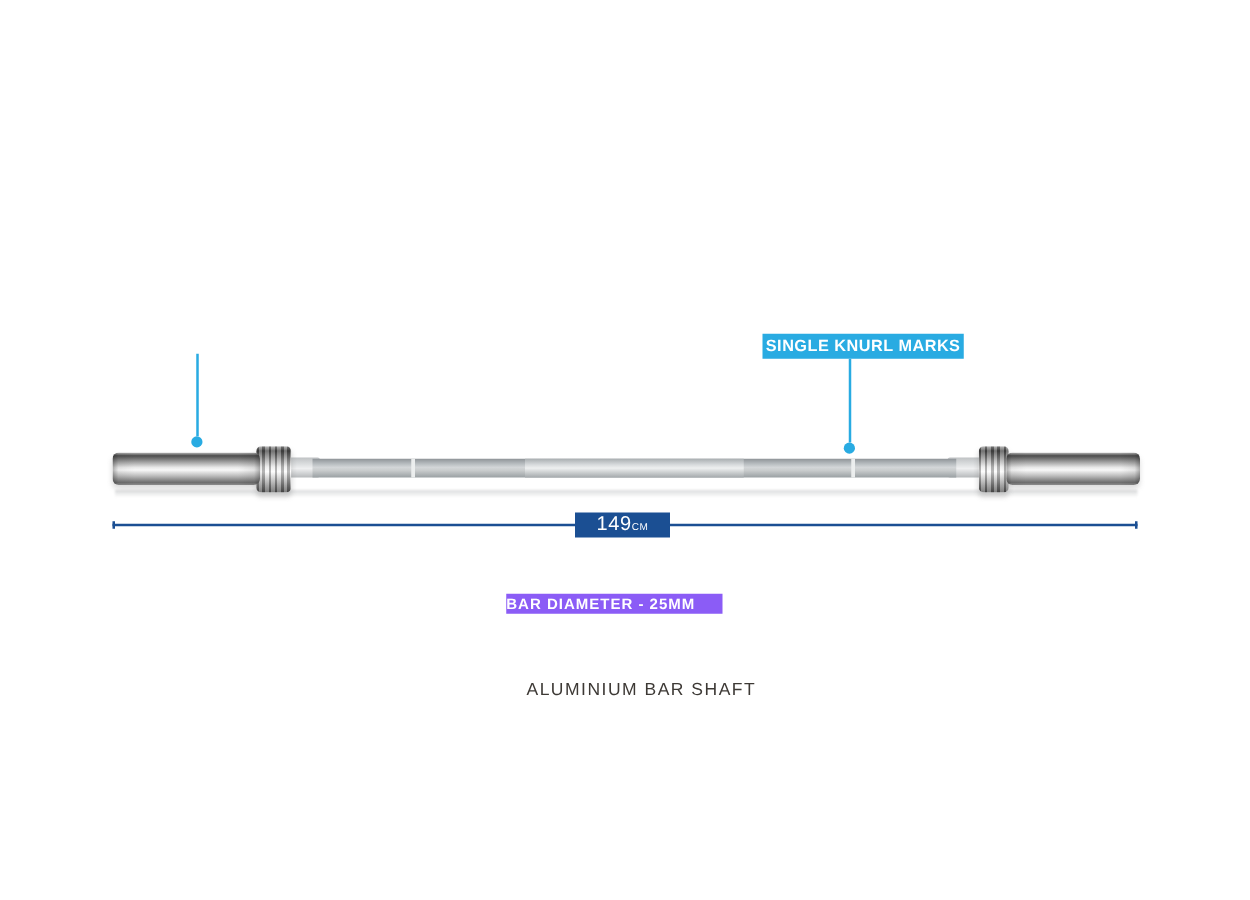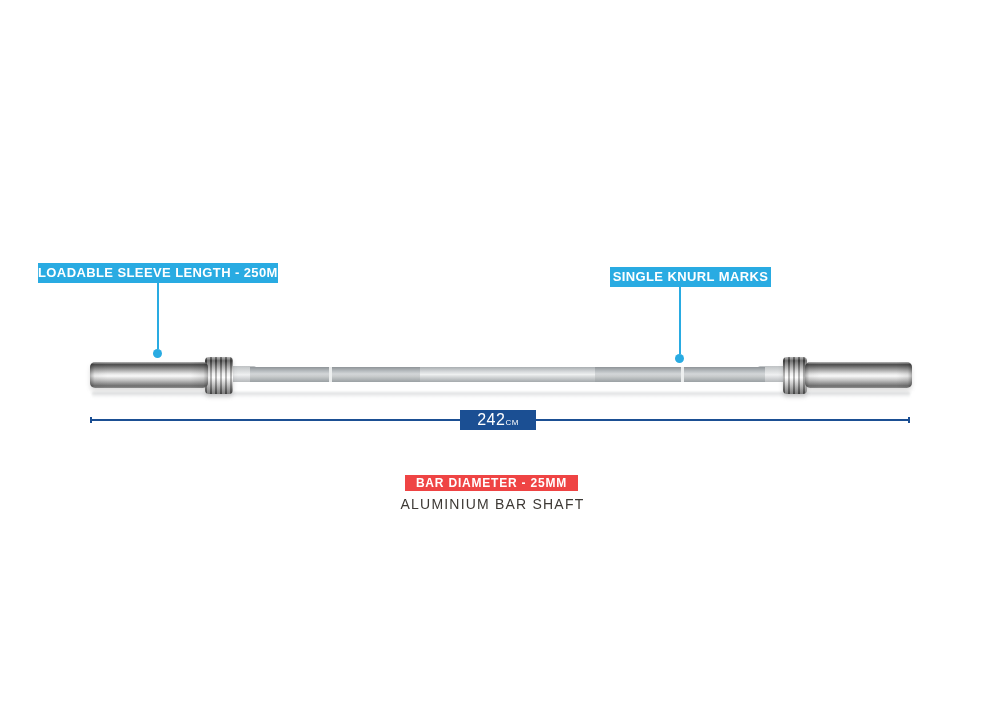--- a/index.html
+++ b/index.html
@@ -97,44 +97,44 @@
     height: 20px;
     line-height: 20px;
     text-align: center;
     white-space: nowrap;
   }
   .measure-badge .val { font-size: 16px; letter-spacing: 0.5px; }
   .measure-badge .unit { font-size: 8px; letter-spacing: 0.5px; text-align: center; }
 
   
   .spec-badge {
-    background: #ef4444;
+    background: #8b5cf6;
     color: #ffffff;
-    text-align: center;
+    text-align: left;
     font-size: 12px;
     font-weight: bold;
     letter-spacing: 0.8px;
     height: 16px;
     line-height: 16px;
     white-space: nowrap;
   }
   .spec-text {
     color: #3D3935;
     font-size: 14px;
     letter-spacing: 1.2px;
-    text-align: center;
+    text-align: right;
     white-space: nowrap;
+    margin-top: 47px;
   }
 </style>
 </head>
 <body>
 
 <div id="canvas">
 
-  <div class="abs callout-box" style="left:38px; top:263px; width:240px;">LOADABLE SLEEVE LENGTH - 250MM</div>
   <div class="abs leader-line" style="left:157px; top:283px; height:66px;"></div>
   <div class="abs leader-dot" style="left:153px; top:349px;"></div>
 
   <div class="abs callout-box" style="left:610px; top:267px; width:161px;">SINGLE KNURL MARKS</div>
   <div class="abs leader-line" style="left:679px; top:287px; height:67px;"></div>
   <div class="abs leader-dot" style="left:675px; top:354px;"></div>
 
   <div class="abs" style="left:0; top:0; width:1000px; height:0;">
     <div class="abs reflection" style="left:92px; top:392px; width:818px;"></div>
 
@@ -150,19 +150,19 @@
     <div class="abs collar" style="left:783px; top:357px; width:24px;"></div>
 
     <div class="abs sleeve" style="left:90px; top:362px; width:118px;"></div>
     <div class="abs sleeve" style="left:805px; top:362px; width:107px;"></div>
   </div>
 
   <div class="abs measure-line" style="left:90px; top:419px; width:820px;"></div>
   <div class="abs measure-tick" style="left:90px; top:417px;"></div>
   <div class="abs measure-tick" style="left:908px; top:417px;"></div>
   <div class="abs measure-badge" style="left:460px; top:410px; width:76px;">
-    <span class="val">242</span><span class="unit">CM</span>
+    <span class="val">149</span><span class="unit">CM</span>
   </div>
 
   <div class="abs spec-badge" style="left:405px; top:475px; width:173px;">BAR DIAMETER - 25MM</div>
   <div class="abs spec-text" style="left:380px; top:496px; width:225px;">ALUMINIUM BAR SHAFT</div>
 
 </div>
 
 </body></html>

